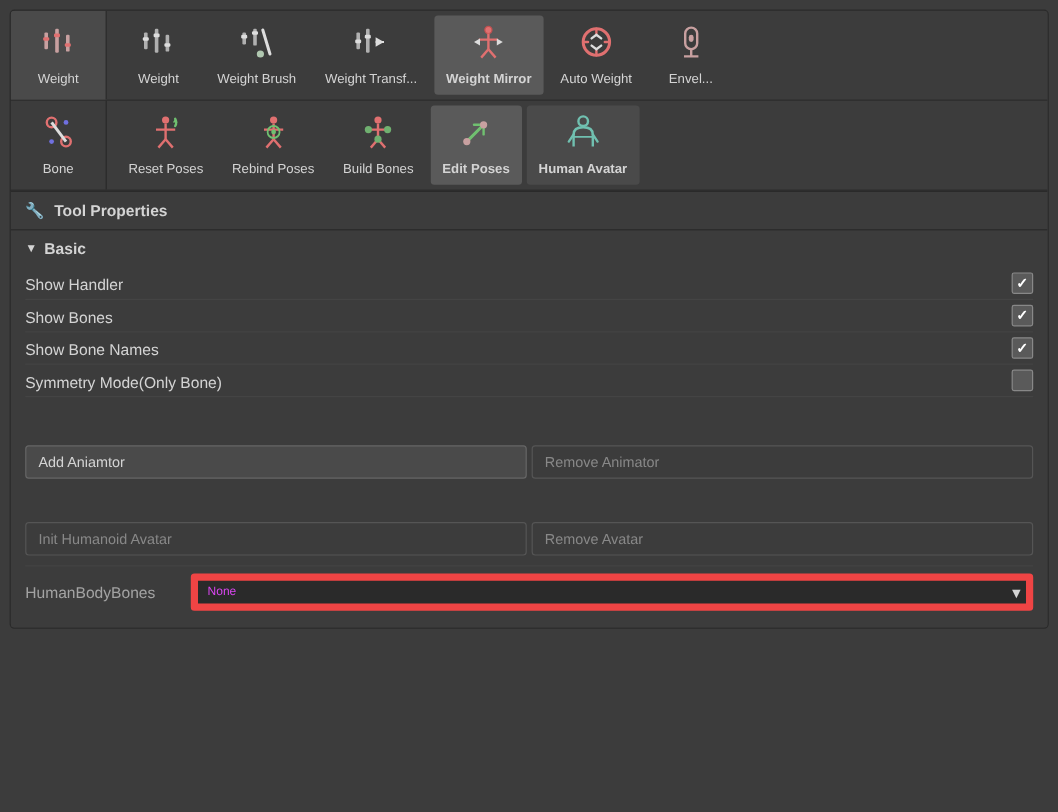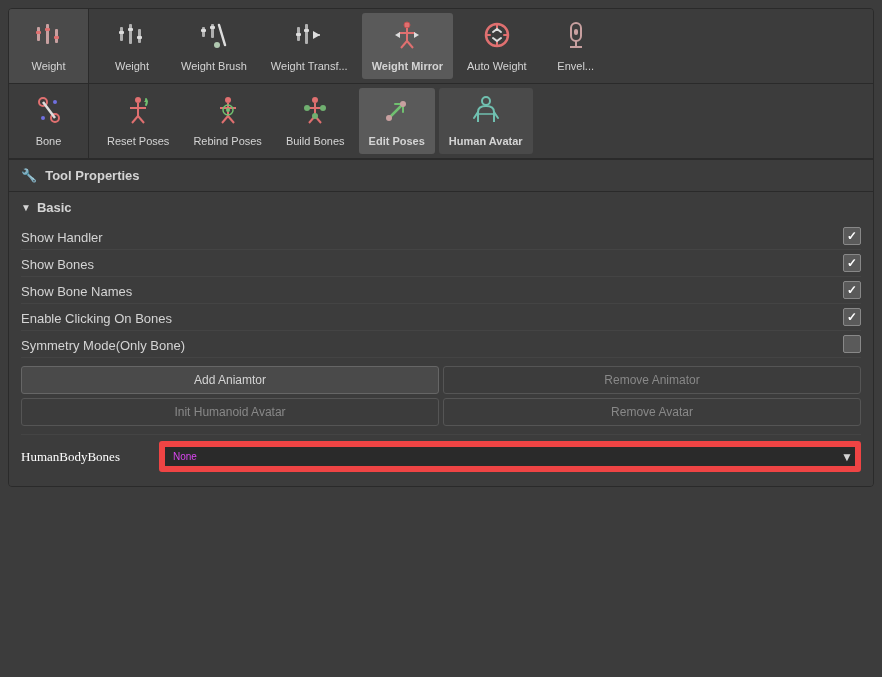--- a/index.html
+++ b/index.html
@@ -167,43 +167,43 @@
     }
 
     .action-btn {
       padding: 6px 10px;
       background: #4a4a4a;
       border: 1px solid #666;
       border-radius: 3px;
       color: #d4d4d4;
       font-size: 12px;
       cursor: pointer;
-      text-align: center;
+      text-align: left;
+      margin-top: 32px;
     }
 
     .action-btn.disabled {
       color: #888;
       background: #3c3c3c;
       border-color: #555;
       cursor: default;
     }
 
     .humanoid-row {
       display: flex;
       align-items: center;
       padding: 6px 0;
       gap: 8px;
       border-top: 1px solid #444;
     }
 
     .humanoid-label {
       font-size: 13px;
-      color: #ffffff;
+      color: #a3a3a3;
       min-width: 130px;
-      font-family: Liberation Serif, serif;
     }
 
     .select-wrapper {
       flex: 1;
       position: relative;
     }
 
     .select-box {
       width: 100%;
       padding: 4px 28px 4px 8px;
@@ -443,24 +443,20 @@
       <div class="property-row">
         <span class="property-label">Show Bones</span>
         <div class="checkbox-wrapper checked"></div>
       </div>
 
       <div class="property-row">
         <span class="property-label">Show Bone Names</span>
         <div class="checkbox-wrapper checked"></div>
       </div>
 
-      <div class="property-row">
-        <span class="property-label">Enable Clicking On Bones</span>
-        <div class="checkbox-wrapper checked"></div>
-      </div>
 
       <div class="property-row">
         <span class="property-label">Symmetry Mode(Only Bone)</span>
         <div class="checkbox-wrapper"></div>
       </div>
 
 
       <div class="buttons-row">
         <button class="action-btn">Add Aniamtor</button>
         <button class="action-btn disabled">Remove Animator</button>

